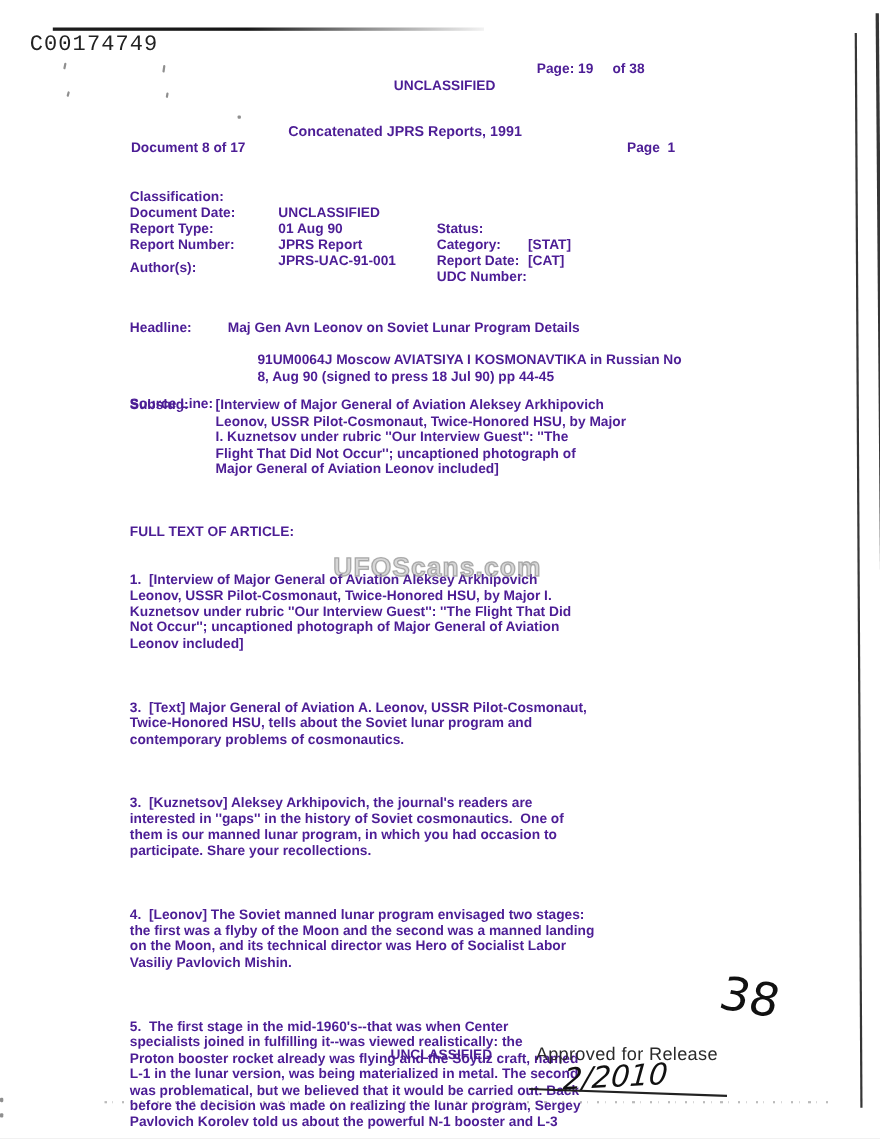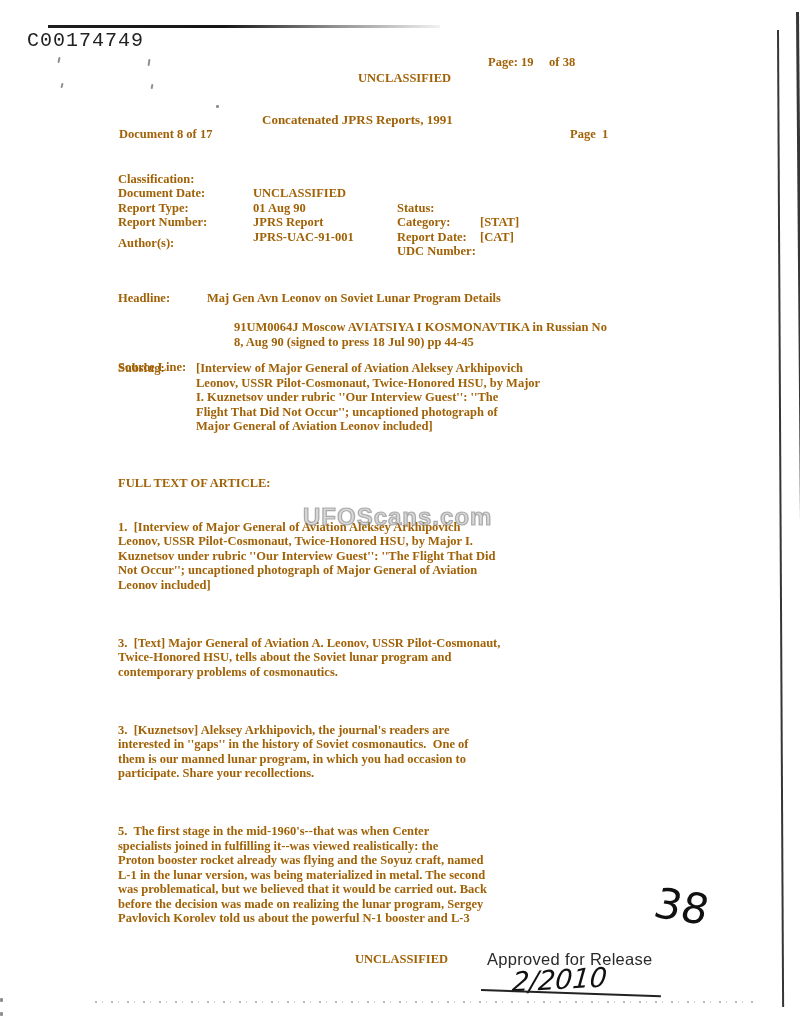--- a/index.html
+++ b/index.html
@@ -3,23 +3,23 @@
 <meta charset="utf-8">
 <style>
   html,body { margin:0; padding:0; background:#e8e8e8; }
   #page {
     position:relative; width:800px; height:1035px; margin:0 auto;
     background:#ffffff; overflow:hidden;
     font-family:"Liberation Mono","DejaVu Sans Mono",monospace;
   }
   .abs { position:absolute; }
   .mono {
-    font-family:Liberation Serif, serif;
+    font-family:Liberation Sans, sans-serif;
     font-weight:bold; font-size:12.5px; line-height:14.5px;
-    color:#a16207; white-space:pre;
+    color:#4c1d95; white-space:pre;
   }
   .docid {
     font-family:"Liberation Mono","DejaVu Sans Mono",monospace;
     font-weight:400; font-size:20px; color:#222; letter-spacing:1px;
   }
   .row-label  { position:absolute; left:118px; }
   .row-value  { position:absolute; left:253px; }
   .row-label2 { position:absolute; left:397px; }
   .row-value2 { position:absolute; left:480px; }
   .meta-row { position:absolute; left:0; width:100%; height:14.5px; }
@@ -120,20 +120,24 @@
 Kuznetsov under rubric ''Our Interview Guest'': ''The Flight That Did
 Not Occur''; uncaptioned photograph of Major General of Aviation
 Leonov included]</div>
     <div class="para">3.  [Text] Major General of Aviation A. Leonov, USSR Pilot-Cosmonaut,
 Twice-Honored HSU, tells about the Soviet lunar program and
 contemporary problems of cosmonautics.</div>
     <div class="para">3.  [Kuznetsov] Aleksey Arkhipovich, the journal's readers are
 interested in ''gaps'' in the history of Soviet cosmonautics.  One of
 them is our manned lunar program, in which you had occasion to
 participate. Share your recollections.</div>
+    <div class="para">4.  [Leonov] The Soviet manned lunar program envisaged two stages:
+the first was a flyby of the Moon and the second was a manned landing
+on the Moon, and its technical director was Hero of Socialist Labor
+Vasiliy Pavlovich Mishin.</div>
     <div class="para">5.  The first stage in the mid-1960's--that was when Center
 specialists joined in fulfilling it--was viewed realistically: the
 Proton booster rocket already was flying and the Soyuz craft, named
 L-1 in the lunar version, was being materialized in metal. The second
 was problematical, but we believed that it would be carried out. Back
 before the decision was made on realizing the lunar program, Sergey
 Pavlovich Korolev told us about the powerful N-1 booster and L-3</div>
   </div>
 
   <div id="watermark" class="abs" style="left:303px; top:503px;">UFOScans.com</div>

